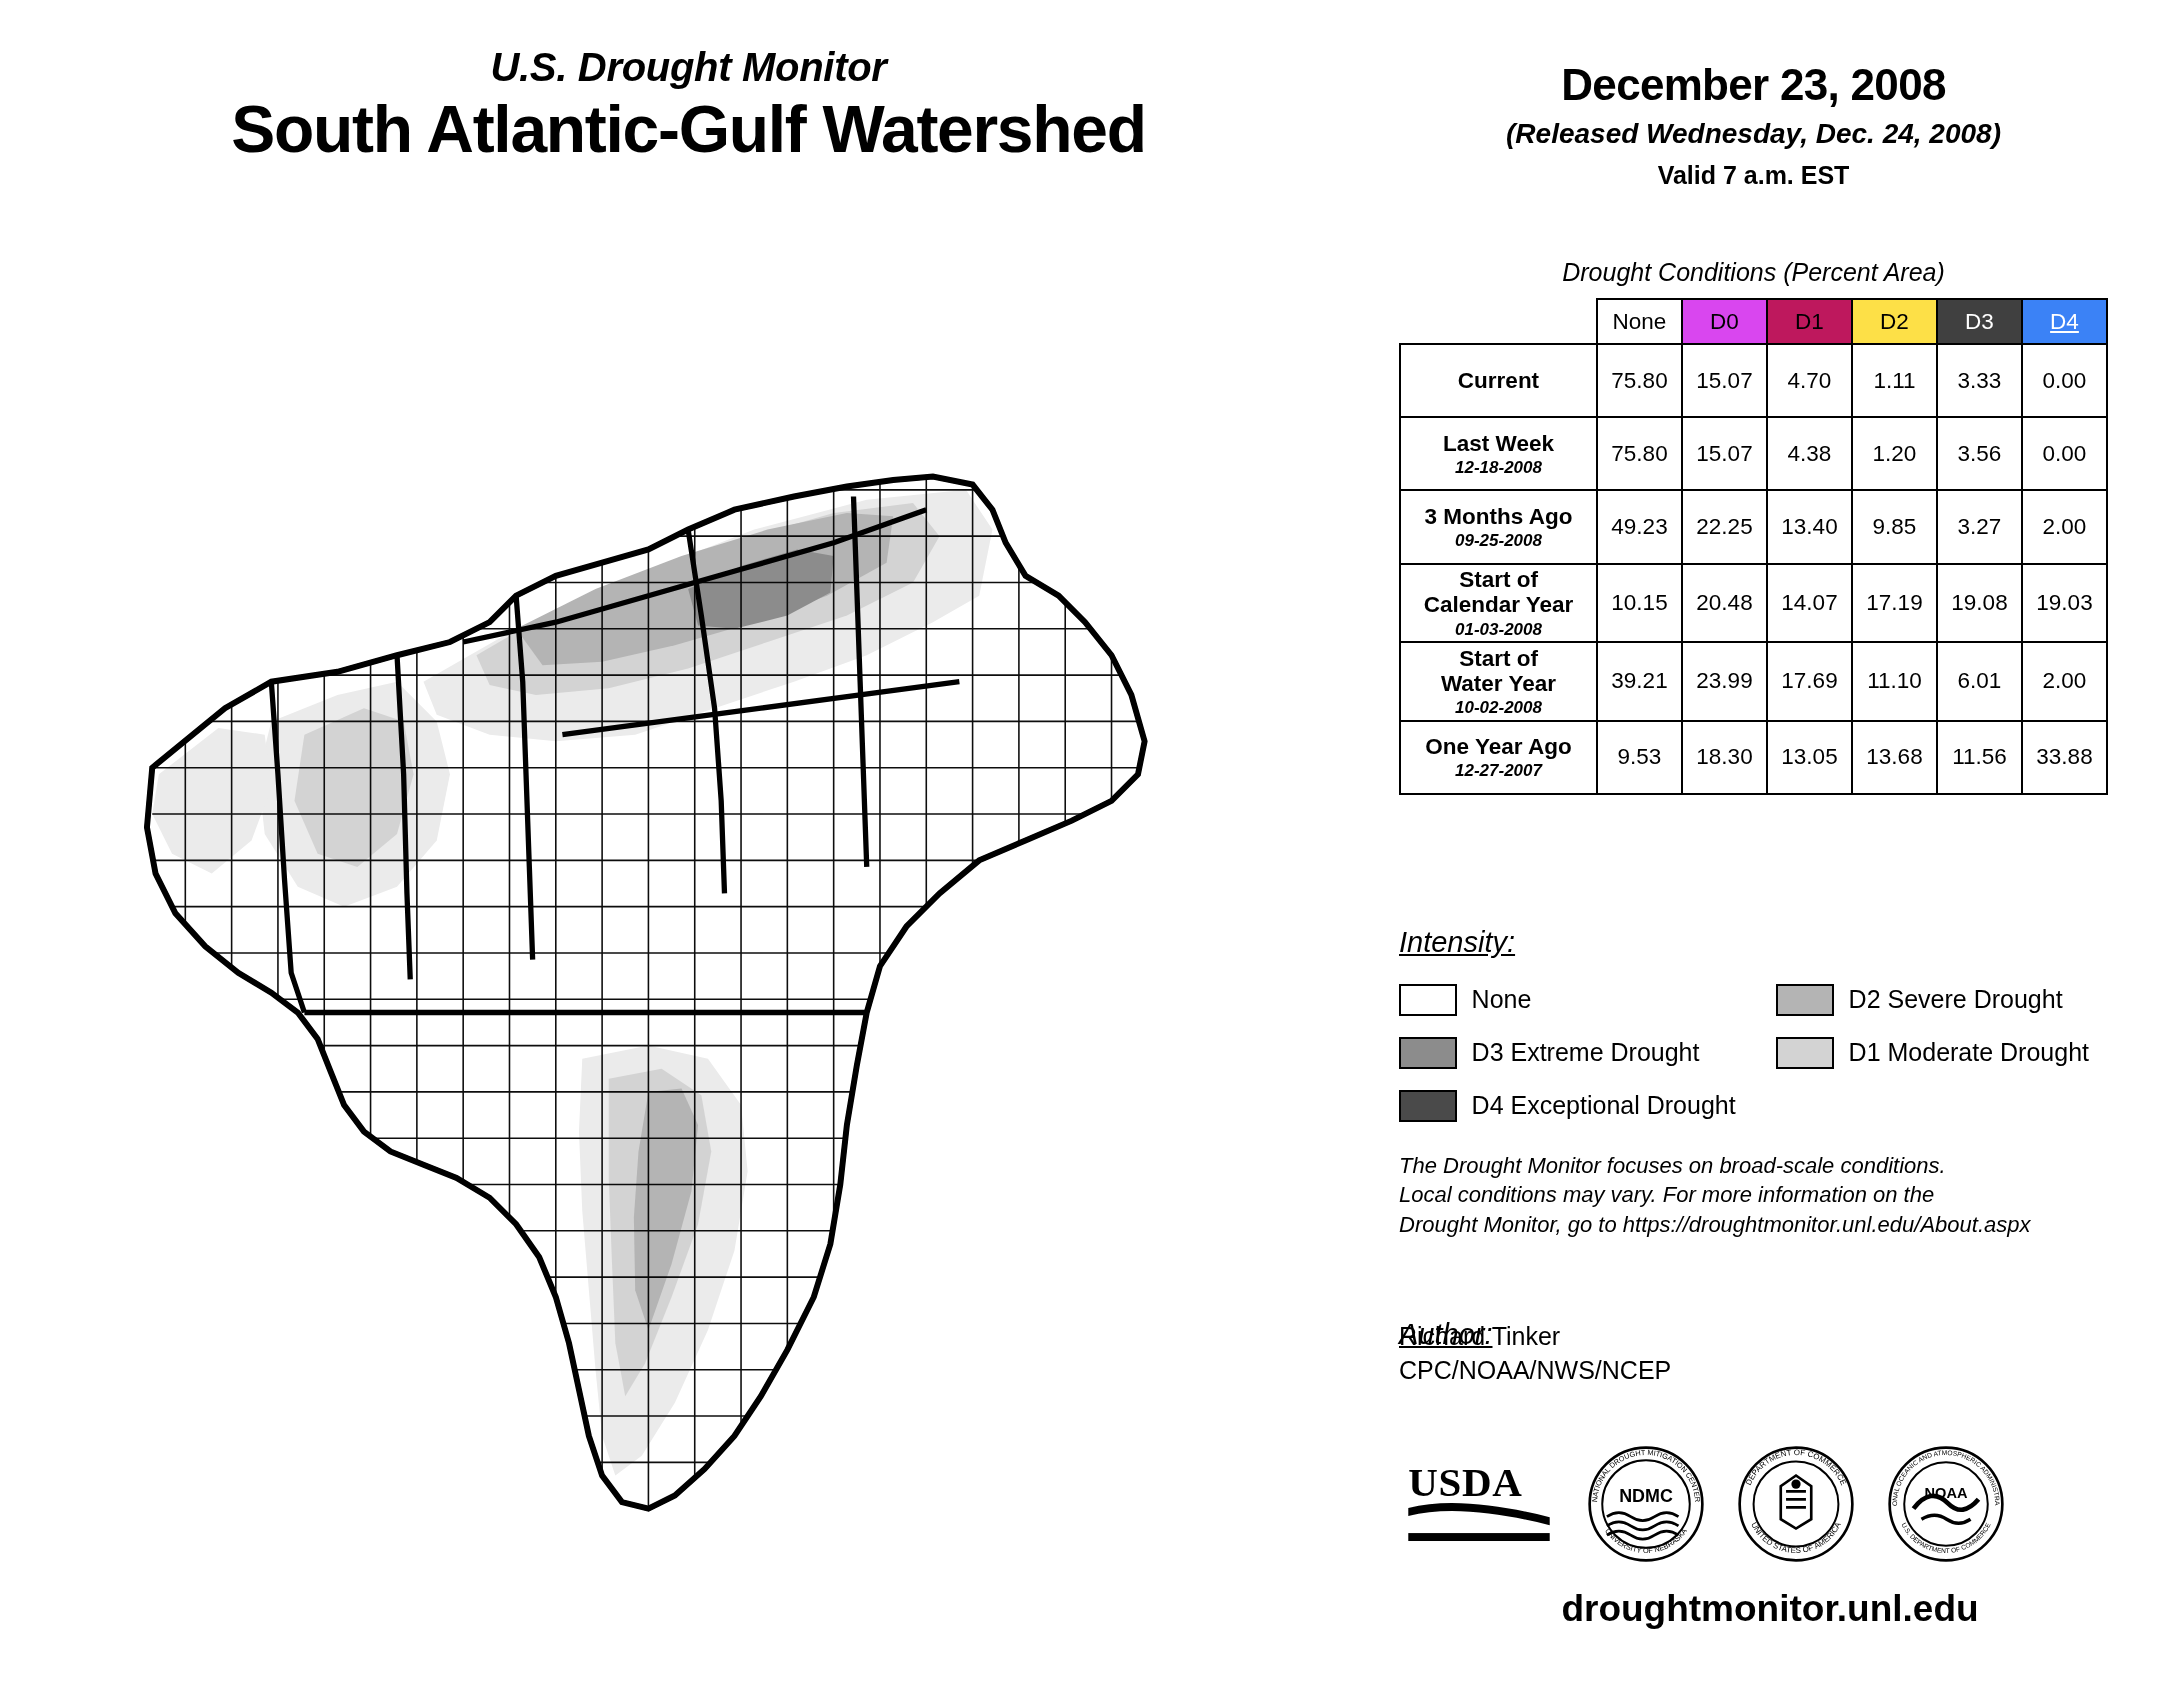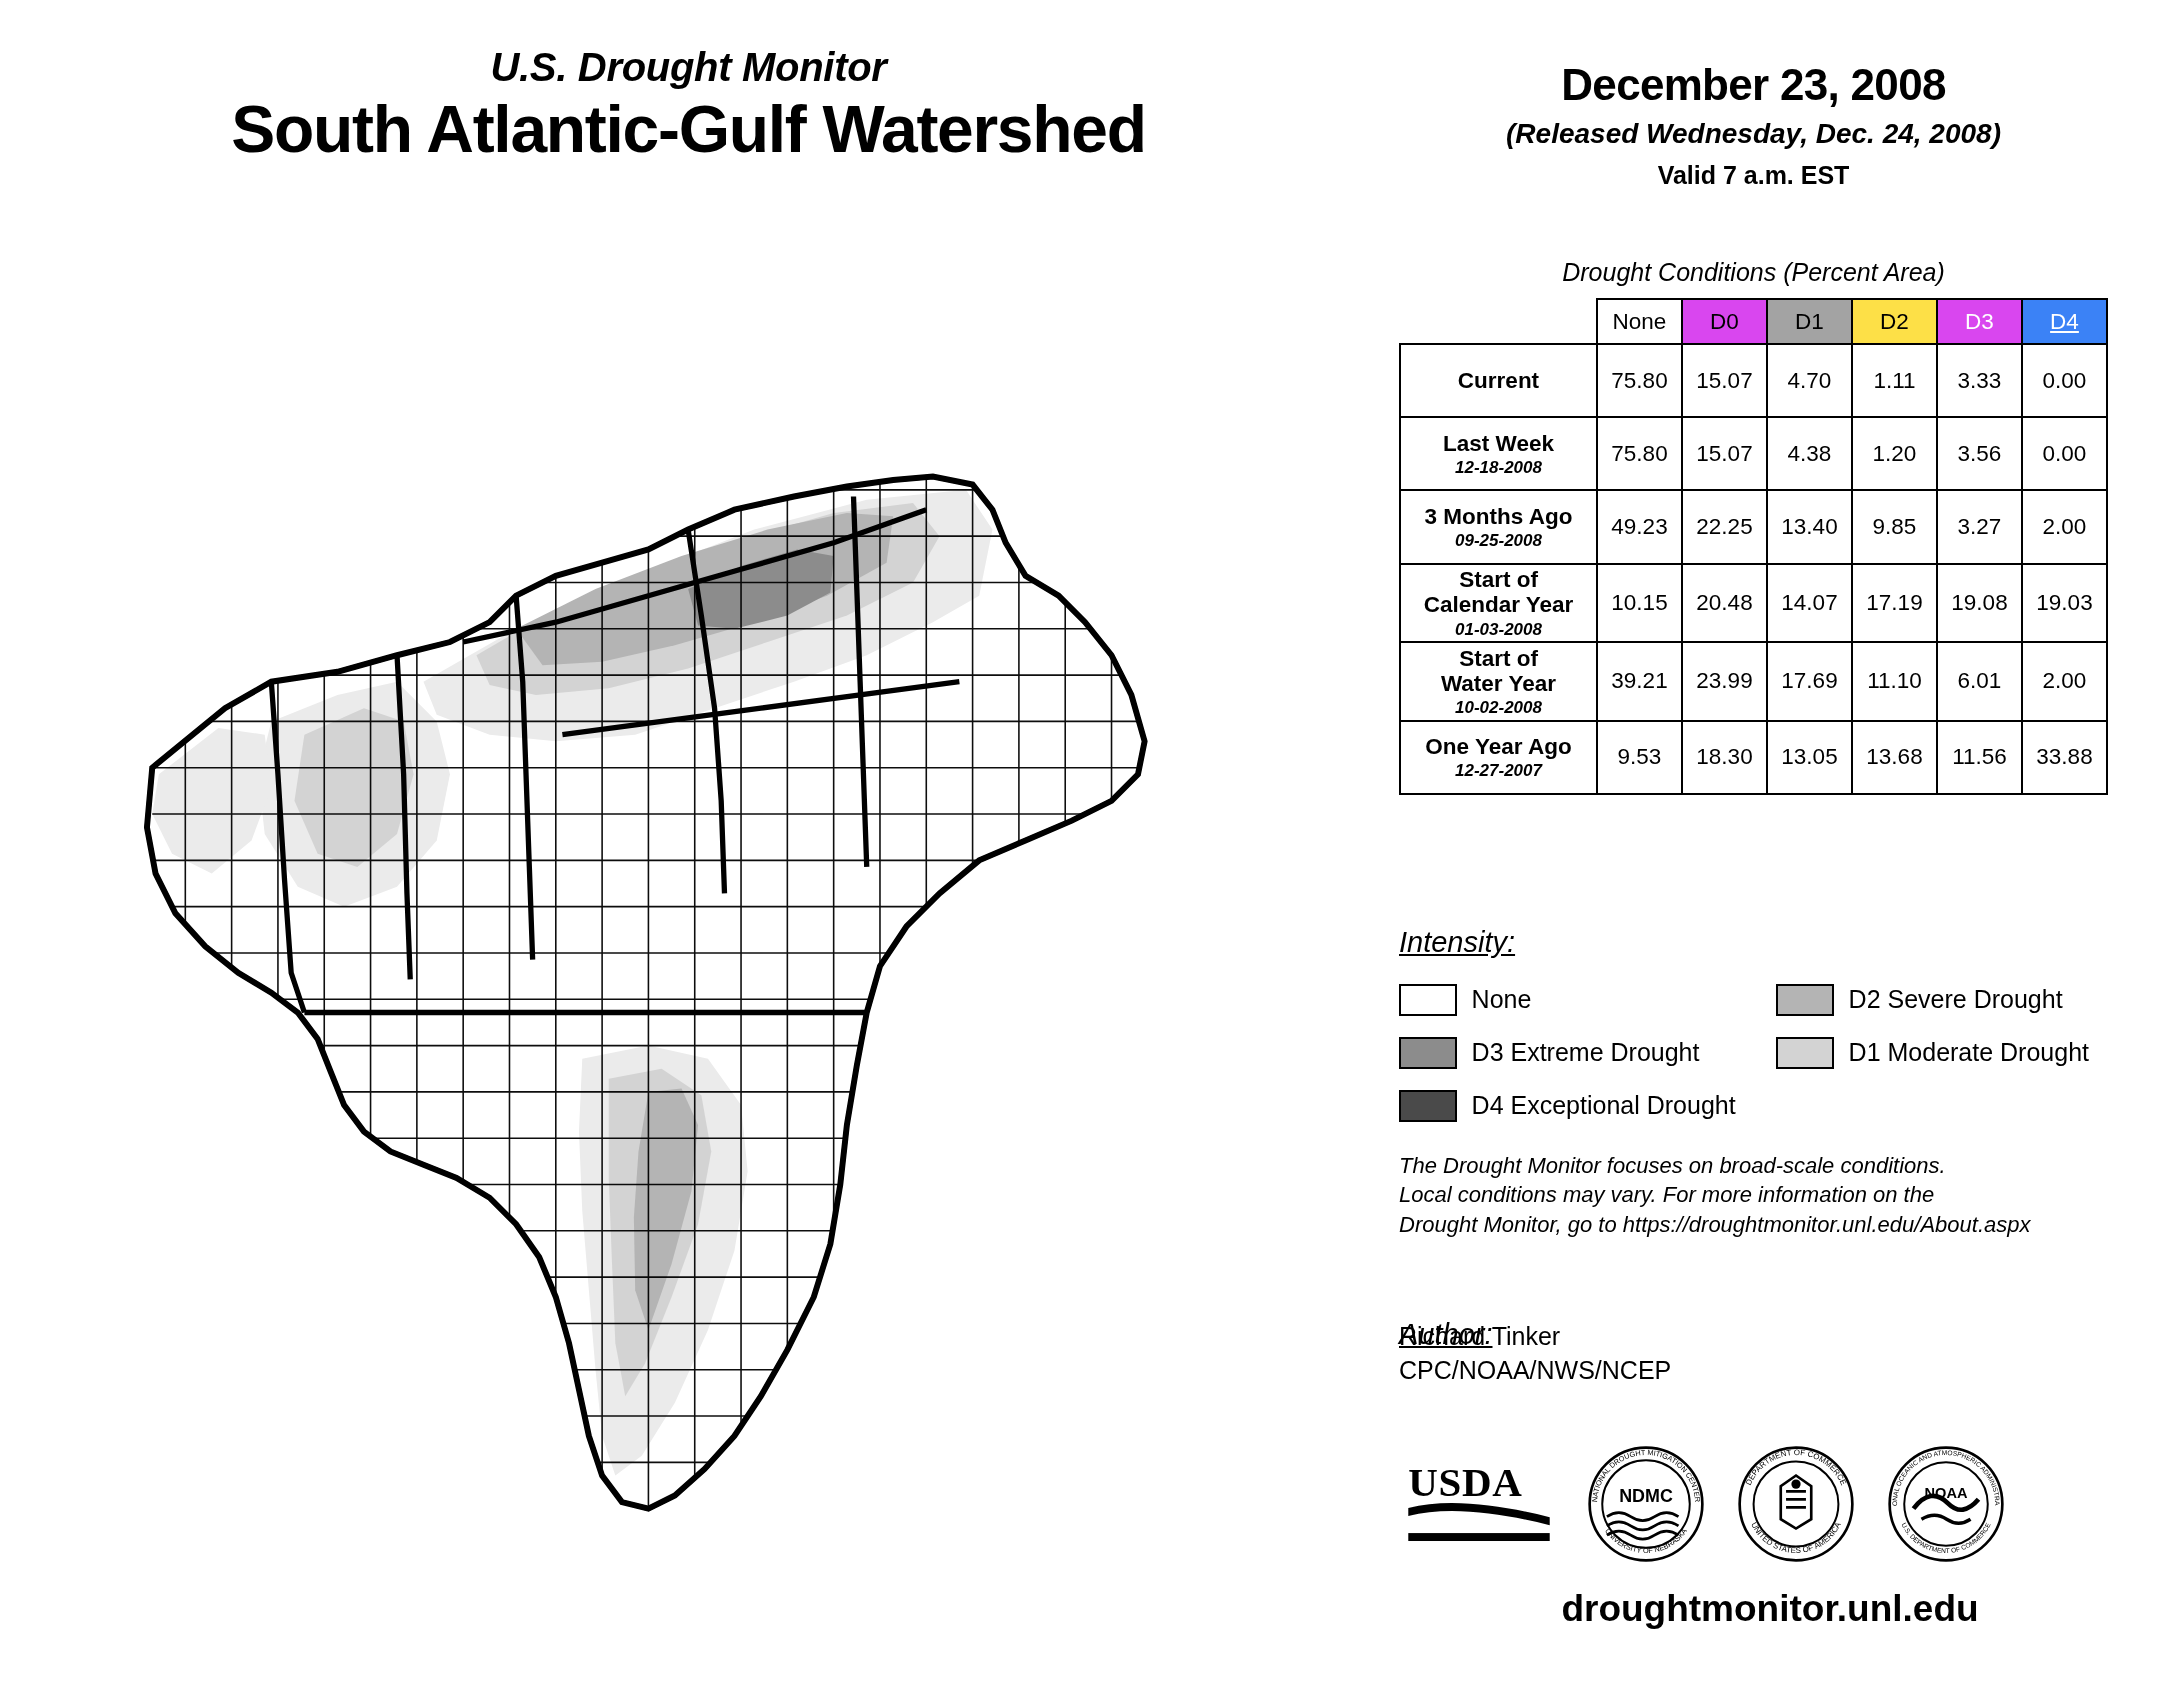--- a/index.html
+++ b/index.html
@@ -133,23 +133,23 @@
     font-style: italic;
     font-size: 17px;
     margin-top: 2px;
   }
   #cond-table tbody td.val {
     width: 81px;
     font-size: 22.5px;
   }
   .hdr-none { background: #ffffff; }
   .hdr-d0 { background: #d946ef; }
-  .hdr-d1 { background: #a3a3a3; }
+  .hdr-d1 { background: #be185d; }
   .hdr-d2 { background: #fde047; }
-  .hdr-d3 { background: #d946ef; color: #ffffff; }
+  .hdr-d3 { background: #404040; color: #ffffff; }
   .hdr-d4 { background: #3b82f6; color: #ffffff; text-decoration: underline; }
 
   
   #intensity-heading {
     position: absolute;
     left: 36px;
     top: 926px;
     font-size: 29px;
     font-style: italic;
     font-weight: normal;

